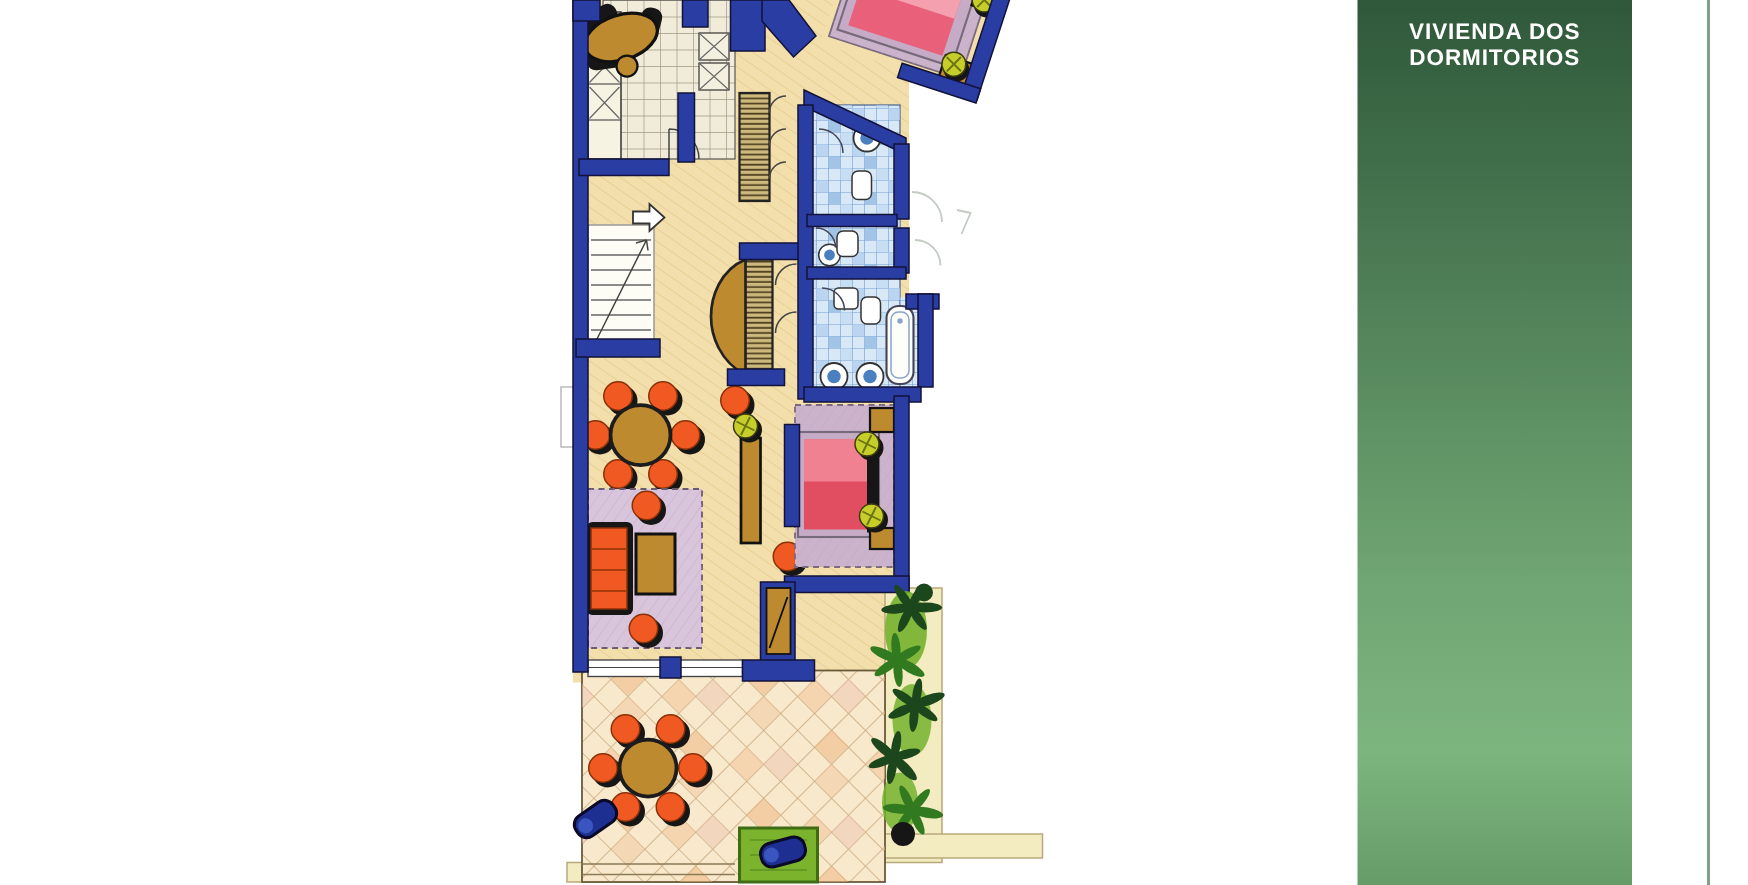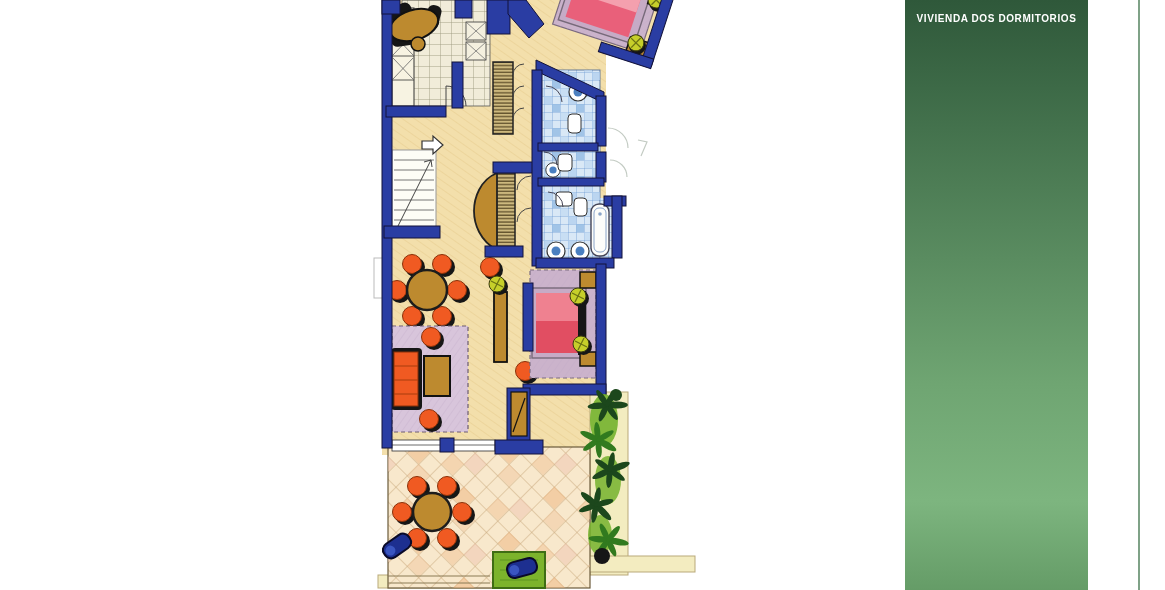--- a/index.html
+++ b/index.html
@@ -2,21 +2,21 @@
 <html style="--wall: #2a3da3; --wall-edge: #12123a; --floor: #f3dfab; --kitchen-tile: #f1ecd9; --kitchen-line: #9d987f; --bath-tile: #d9e8f6; --bath-line: #6f9cd2; --bath-accent: #93bce4; --bed-pink: #e9607a; --bed-pink-light: #f4a0ae; --bed-red: #e14e62; --bed-red-light: #ef8190; --bed-frame: #c6abc6; --rug-purple: #d8c5db; --rug-lilac: #cbb3cb; --orange: #f05a22; --black: #161616; --wood: #bd8a2f; --yellow-green: #c6cf2a; --terrace: #f8e8cc; --terrace-line: #c9a87c; --terrace-accent1: #f0c499; --terrace-accent2: #eeb37d; --plant-dark: #1c471c; --plant-mid: #317a1f; --plant-light: #74b32d; --mat-green: #7cb32c; --navy-object: #1d2f90; --pale-band: #f3ecc0; --white: #ffffff;"><head>
 <meta charset="utf-8">
 <style>
   html,body{margin:0;padding:0;}
   body{width:1165px;height:590px;background:#ffffff;overflow:hidden;
        font-family:"Liberation Sans", sans-serif;position:relative;}
   #page{position:absolute;inset:0;width:1165px;height:590px;background:#fff;}
   #plan-svg{position:absolute;left:370px;top:0;width:340px;height:590px;}
   #side-panel{position:absolute;left:905px;top:0;width:183px;height:590px;}
   #panel-title{padding-top:13px;text-align:center;color:#ffffff;font-weight:bold;
-       font-size:10px;letter-spacing:0.6px;}
+       font-size:15px;letter-spacing:0.6px;}
   #divider{position:absolute;left:1138px;top:0;width:2px;height:590px;}
 </style>
 </head>
 <body>
 
 <div id="page">
 
   <svg id="plan-svg" viewBox="370 0 340 590" xmlns="http://www.w3.org/2000/svg">
     <defs>
       <pattern id="ktile" width="11" height="11" patternUnits="userSpaceOnUse">

